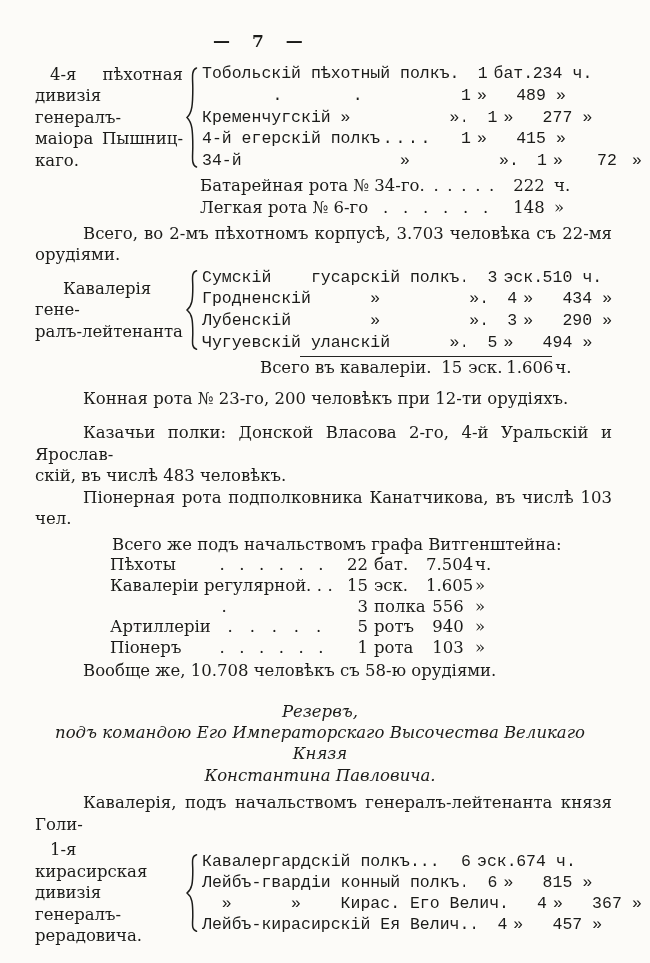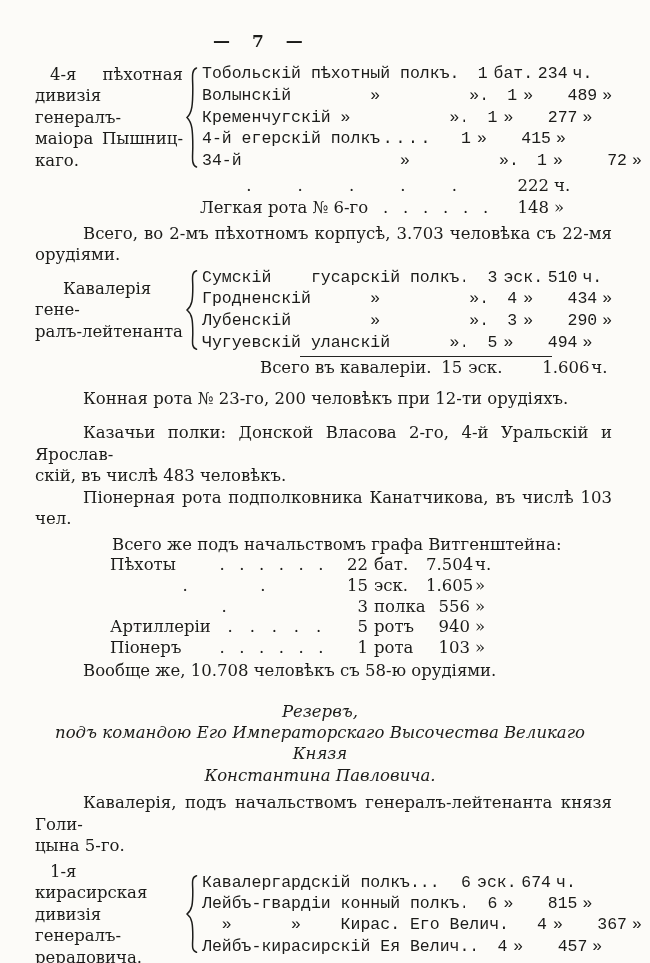--- a/index.html
+++ b/index.html
@@ -21,32 +21,32 @@
   .brace{flex:none; margin:0 4px 0 2px;}
   .grows{flex:none; width:370px;font-family:Liberation Mono, monospace;}
   
   .rows-block{width:370px; margin-left:200px;}
   .u-row{display:flex; align-items:baseline; line-height:21.8px;}
   .g3 .u-row, .g4 .u-row{line-height:21.2px;}
   .u-name{white-space:pre; min-width:95px; flex:none;}
   .u-dots{flex:1 1 0; min-width:0; display:flex; justify-content:space-evenly; padding-right:6px; overflow:hidden;}
   .u-count{flex:none; width:32px; text-align:right;}
   .u-unit{flex:none; width:40px; padding-left:6px; box-sizing:border-box;}
-  .u-value{flex:none; width:40px; text-align:right;}
+  .u-value{flex:none; width:40px; text-align:center;}
   .u-suffix{flex:none; width:21px; padding-left:5px; box-sizing:border-box;}
   .no-cols .u-count, .no-cols .u-unit{width:0; padding:0; overflow:hidden;}
   
   .battery{margin-top:3px;}
   
   .rule{height:0; border-top:1.4px solid #242422; width:252px; margin:2px 0 0 300px;}
   .total-line{margin-left:260px; width:312px;}
   .total-line .u-name{min-width:0;}
   .total-line .u-count{width:30px;}
   .total-line .u-unit{width:44px;}
-  .total-line .u-value{width:44px;margin-left:36px;}
+  .total-line .u-value{width:44px;}
   .total-line .u-suffix{width:22px;}
   
   .summary{margin-left:110px; width:382px;}
   .summary .u-row{line-height:20.8px;}
   .summary .u-count{width:24px;}
   .summary .u-unit{width:58px;}
   .summary .u-value{width:44px;}
   .summary .u-suffix{width:22px;}
   
   .para{margin:0 38px 0 35px;}
@@ -92,21 +92,20 @@
           <span class="u-dots">
             <span class="dot">.</span>
             <span class="dot">.</span>
           </span>
           <span class="u-count">1</span>
           <span class="u-unit">бат.</span>
           <span class="u-value">234</span>
           <span class="u-suffix">ч.</span>
         </div>
         <div class="u-row">
-          <span class="u-name">Волынскій        »         »</span>
           <span class="u-dots">
             <span class="dot">.</span>
             <span class="dot">.</span>
           </span>
           <span class="u-count">1</span>
           <span class="u-unit">»</span>
           <span class="u-value">489</span>
           <span class="u-suffix">»</span>
         </div>
         <div class="u-row">
@@ -144,20 +143,21 @@
           <span class="u-count">1</span>
           <span class="u-unit">»</span>
           <span class="u-value">72</span>
           <span class="u-suffix">»</span>
         </div>
       </div>
   </div>
 
   <div class="rows-block battery">
       <div class="u-row no-cols">
+        <span class="u-name">Батарейная рота № 34-го.</span>
         <span class="u-dots">
           <span class="dot">.</span>
           <span class="dot">.</span>
           <span class="dot">.</span>
           <span class="dot">.</span>
           <span class="dot">.</span>
         </span>
         <span class="u-count"></span>
         <span class="u-unit"></span>
         <span class="u-value">222</span>
@@ -280,20 +280,21 @@
           <span class="dot">.</span>
           <span class="dot">.</span>
           <span class="dot">.</span>
         </span>
         <span class="u-count">22</span>
         <span class="u-unit">бат.</span>
         <span class="u-value">7.504</span>
         <span class="u-suffix">ч.</span>
       </div>
       <div class="u-row">
+        <span class="u-name">Кавалеріи регулярной.</span>
         <span class="u-dots">
           <span class="dot">.</span>
           <span class="dot">.</span>
         </span>
         <span class="u-count">15</span>
         <span class="u-unit">эск.</span>
         <span class="u-value">1.605</span>
         <span class="u-suffix">»</span>
       </div>
       <div class="u-row">
@@ -341,21 +342,20 @@
     </div>
 
   <div class="reserve">
       <div class="tline">Резервъ,</div>
       <div class="tline">подъ командою Его Императорскаго Высочества Великаго Князя</div>
       <div class="tline last">Константина Павловича.</div>
     </div>
 
   <div class="para p-golitsyn">
       <div class="tline">Кавалерія, подъ  начальствомъ генералъ-лейтенанта  князя Голи-</div>
-      <div class="tline last">цына 5-го.</div>
     </div>
 
   <div class="group g3">
     <div class="glabel">
         <div class="tline">1-я кирасирская</div>
         <div class="tline">дивизія генералъ-</div>
         <div class="tline last">рерадовича.</div>
       </div>
     <svg class="brace" width="13" height="78" viewBox="0 0 13 100" preserveAspectRatio="none">
         <path d="M11.5 1 C6 3 7.8 11 7.8 21 C7.8 37 7.2 45 2 50 C7.2 55 7.8 63 7.8 79 C7.8 89 6 97 11.5 99" fill="none" stroke="#1d1d1b" stroke-width="1.5" vector-effect="non-scaling-stroke" stroke-linecap="round"></path>

